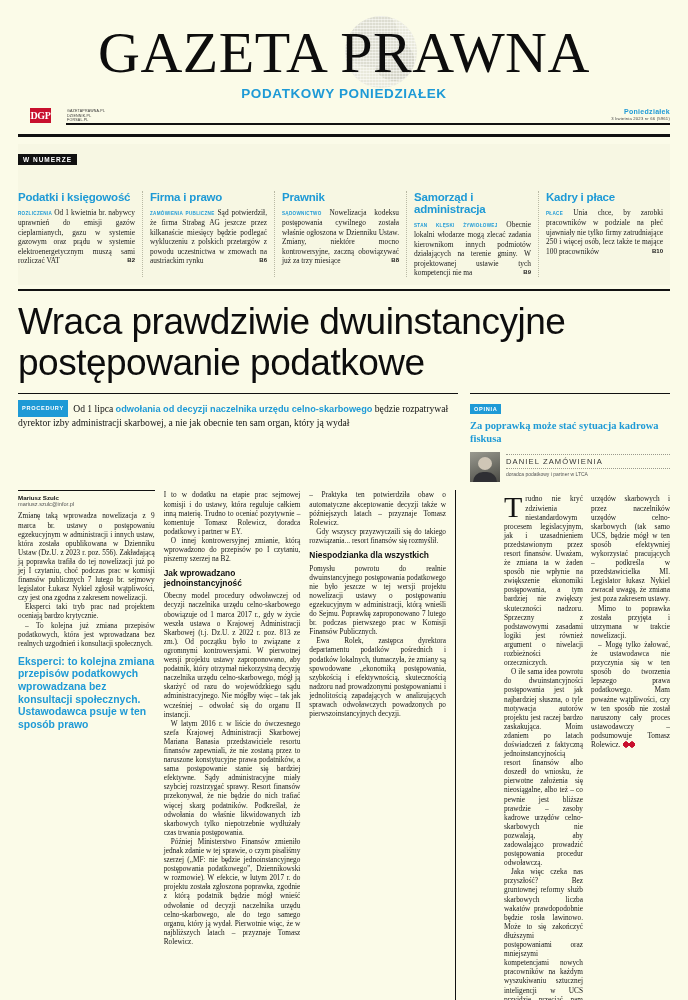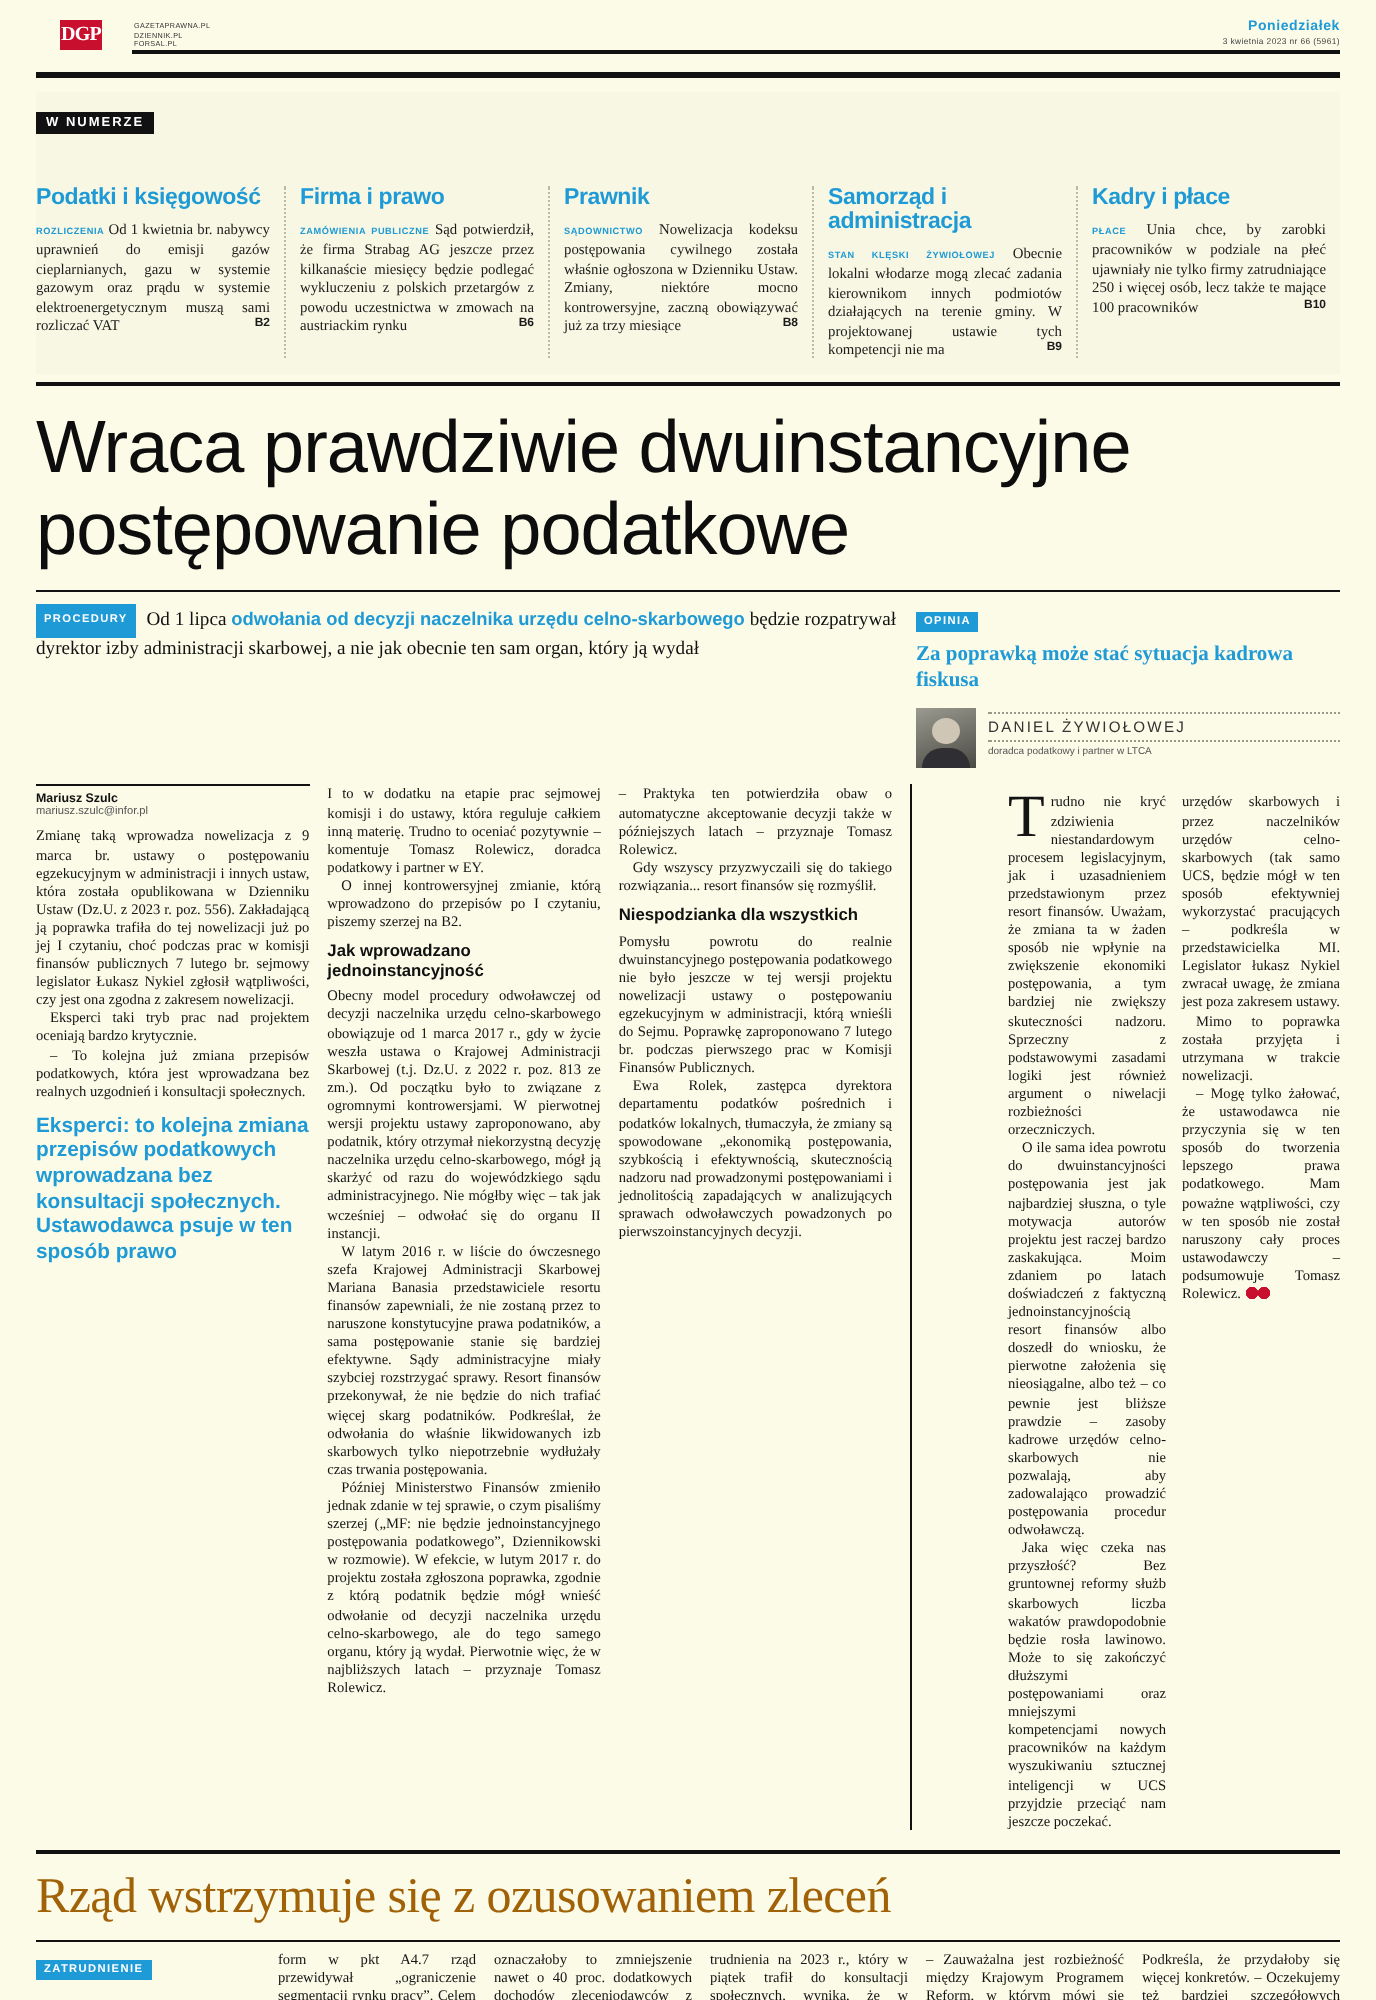--- a/index.html
+++ b/index.html
@@ -223,20 +223,21 @@
     font-weight: bold;
     font-size: 5.6px;
     letter-spacing: .7px;
     padding: 2px 4px;
     vertical-align: 1.5px;
     margin-right: 3px;
   }
   .hl { color: #1e9ad6; font-weight: bold; font-family: "Liberation Sans", sans-serif; font-size: 9.2px;}
   .opinion-col {
     flex: 1 1 auto;
+    margin-left: 12px;
     border-top: 1px solid #111;
     padding-top: 4px;
   }
   .opinion-title {
     font-family: "Liberation Serif", serif;
     font-weight: bold;
     font-size: 10.5px;
     line-height: 12.5px;
     color: #1e9ad6;
     margin-top: 4px;
@@ -387,20 +388,25 @@
     padding-top: 4px;
   }
   .story2-grid .col { flex: 1 1 0; }
   .story2-grid .col.meta { flex: 0 0 112px; }
 </style>
 </head>
 <body>
 
 <div class="page">
 
+  <div class="masthead">
+    <div class="globe"></div>
+    <div class="logo-title">GAZETA PRAWNA</div>
+    <div class="logo-sub">PODATKOWY PONIEDZIAŁEK</div>
+  </div>
 
   <div class="infobar">
     <div class="dgp-block">
       <div class="dgp-mark">DGP</div>
       <div class="dgp-urls" style="white-space:pre-line">GAZETAPRAWNA.PL
 DZIENNIK.PL
 FORSAL.PL</div>
     </div>
     <div class="dgp-rule"></div>
     <div class="dateblock">
@@ -448,21 +454,21 @@
   <div class="lead-deck-wrap">
     <div class="lead-deck">
       <span class="tag-blue">PROCEDURY</span><span> Od 1 lipca </span><span class="hl">odwołania od decyzji naczelnika urzędu celno-skarbowego</span><span> będzie rozpatrywał dyrektor izby administracji skarbowej, a nie jak obecnie ten sam organ, który ją wydał</span>
     </div>
     <div class="opinion-col">
       <span class="tag-blue">OPINIA</span>
       <div class="opinion-title">Za poprawką może stać sytuacja kadrowa fiskusa</div>
       <div class="author-card">
         <div class="avatar"></div>
         <div class="author-meta">
-          <div class="author-name">DANIEL ŻYWIOŁOWEJ</div>
+          <div class="author-name">DANIEL ZAMÓWIENIA</div>
           <div class="author-role">doradca podatkowy i partner w LTCA</div>
         </div>
       </div>
     </div>
   </div>
 
   <div class="body-grid">
 
     <div class="col">
       <div class="byline">

